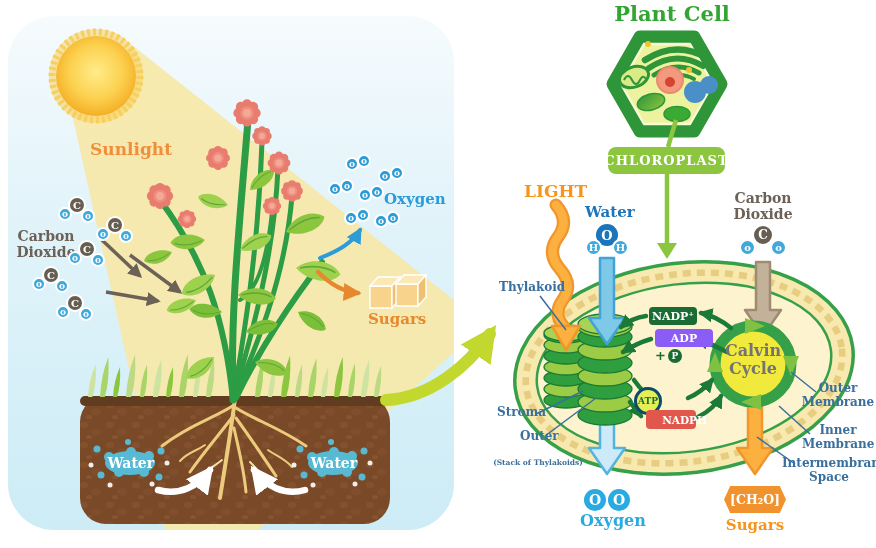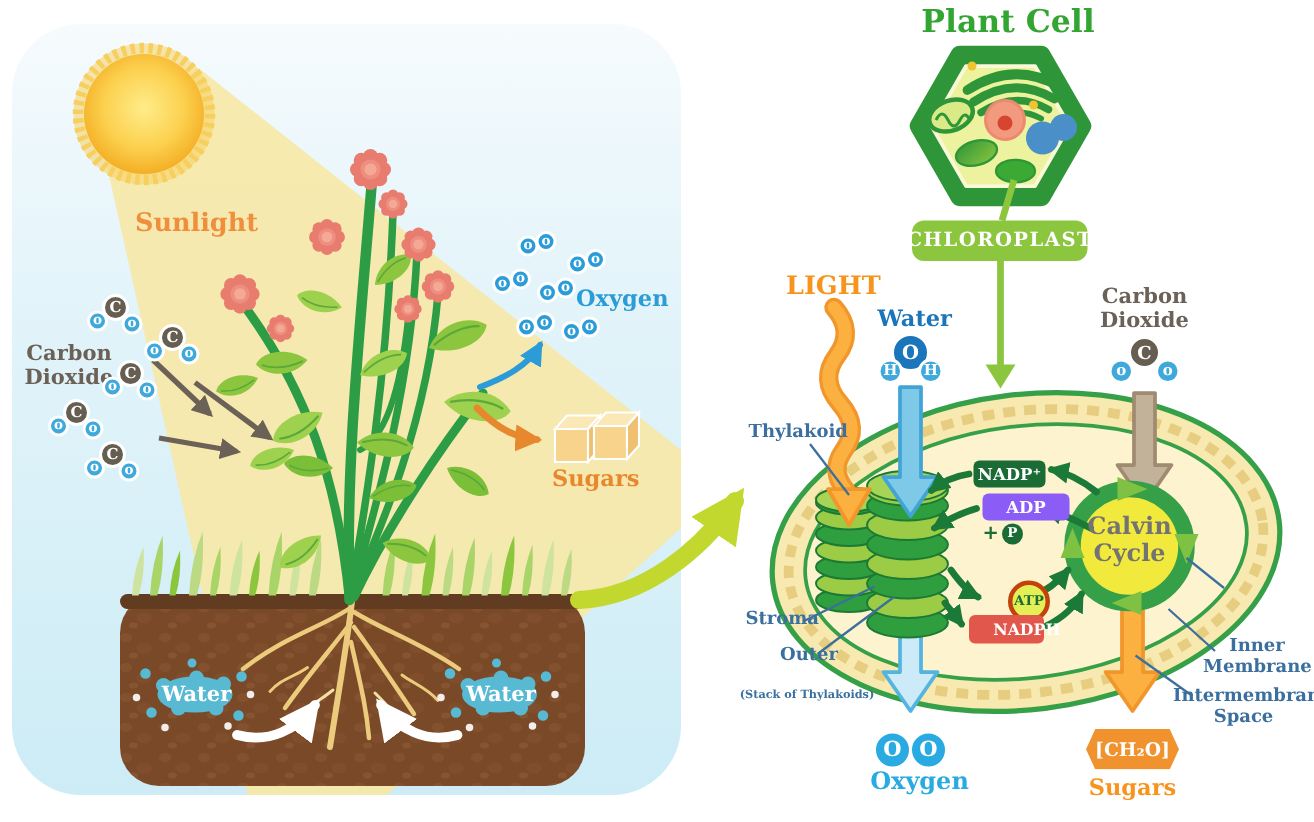--- a/index.html
+++ b/index.html
@@ -27,21 +27,21 @@
   .co2b .o2{width:17px;height:17px;background:#3fa9dc;left:31px;top:15px;font-size:10px;}
   .oo .oa{width:26px;height:26px;background:#29abe2;left:0;top:0;font-size:14px;}
   .oo .ob{width:26px;height:26px;background:#29abe2;left:24px;top:0;font-size:14px;}
   .badge{position:absolute;color:#fff;font-weight:bold;display:flex;align-items:center;
         justify-content:center;font-family:"DejaVu Serif",serif;box-sizing:border-box;}
   #chloro-badge{left:608px;top:147px;width:117px;height:27px;background:#8cc63f;border-radius:8px;
         font-size:13px;letter-spacing:1px;}
   #nadp-badge{left:649px;top:307px;width:48px;height:18px;background:#1b6b35;border-radius:4px;font-size:11px;}
   #adp-badge{left:655px;top:329px;width:58px;height:18px;background:#8b5cf6;border-radius:4px;font-size:11px;}
   #nadph-badge{left:646px;top:410px;width:50px;height:19px;background:#e2574b;border-radius:4px;font-size:10.5px;padding-left:27px;}
-  #atp-badge{left:672px;top:387px;width:28px;height:28px;background:#e4ef55;border:3px solid #c2410c;
+  #atp-badge{left:634px;top:387px;width:28px;height:28px;background:#e4ef55;border:3px solid #0c4a6e;
         border-radius:50%;color:#1b6b35;font-size:9px;}
   #ch2o-badge{left:724px;top:486px;width:62px;height:27px;background:#f0922d;font-size:12.5px;
         clip-path:polygon(10% 0,90% 0,100% 50%,90% 100%,10% 100%,0 50%);}
   #plusp{position:absolute;left:655px;top:348px;display:flex;align-items:center;gap:2px;}
   #plusp .plus{color:#1b6b35;font-weight:bold;font-size:13px;font-family:"DejaVu Serif",serif;}
   #plusp .pcirc{width:14px;height:14px;border-radius:50%;background:#1b6b35;color:#fff;font-size:9px;
         font-weight:bold;display:flex;align-items:center;justify-content:center;}
   .steel{color:#3a6f9e;font-size:12px;}
 </style>
 </head>
@@ -436,20 +436,21 @@
     <span class="pcirc">P</span>
   </div>
   <div class="badge" id="atp-badge">ATP</div>
   <div class="badge" id="nadph-badge">NADPH</div>
 
   <div class="label ctr" style="left:713px;top:342px;width:80px;font-size:16px;color:#737373;text-align:center;">
     <div>Calvin</div>
     <div>Cycle</div>
   </div>
 
+  <div class="label steel ctr" style="left:800px;top:382px;width:76px;">Outer Membrane</div>
   <div class="label steel ctr" style="left:802px;top:424px;width:72px;">Inner Membrane</div>
   <div class="label steel ctr" style="left:782px;top:457px;width:94px;">Intermembrane Space</div>
 
   <div class="mol oo" style="left:582px;top:487px;">
     <span class="atom oa">O</span>
     <span class="atom ob">O</span>
   </div>
   <div class="label ctr" style="left:570px;top:512px;width:86px;font-size:16px;color:#29abe2;">Oxygen</div>
 
   <div class="badge" id="ch2o-badge">[CH₂O]</div>

